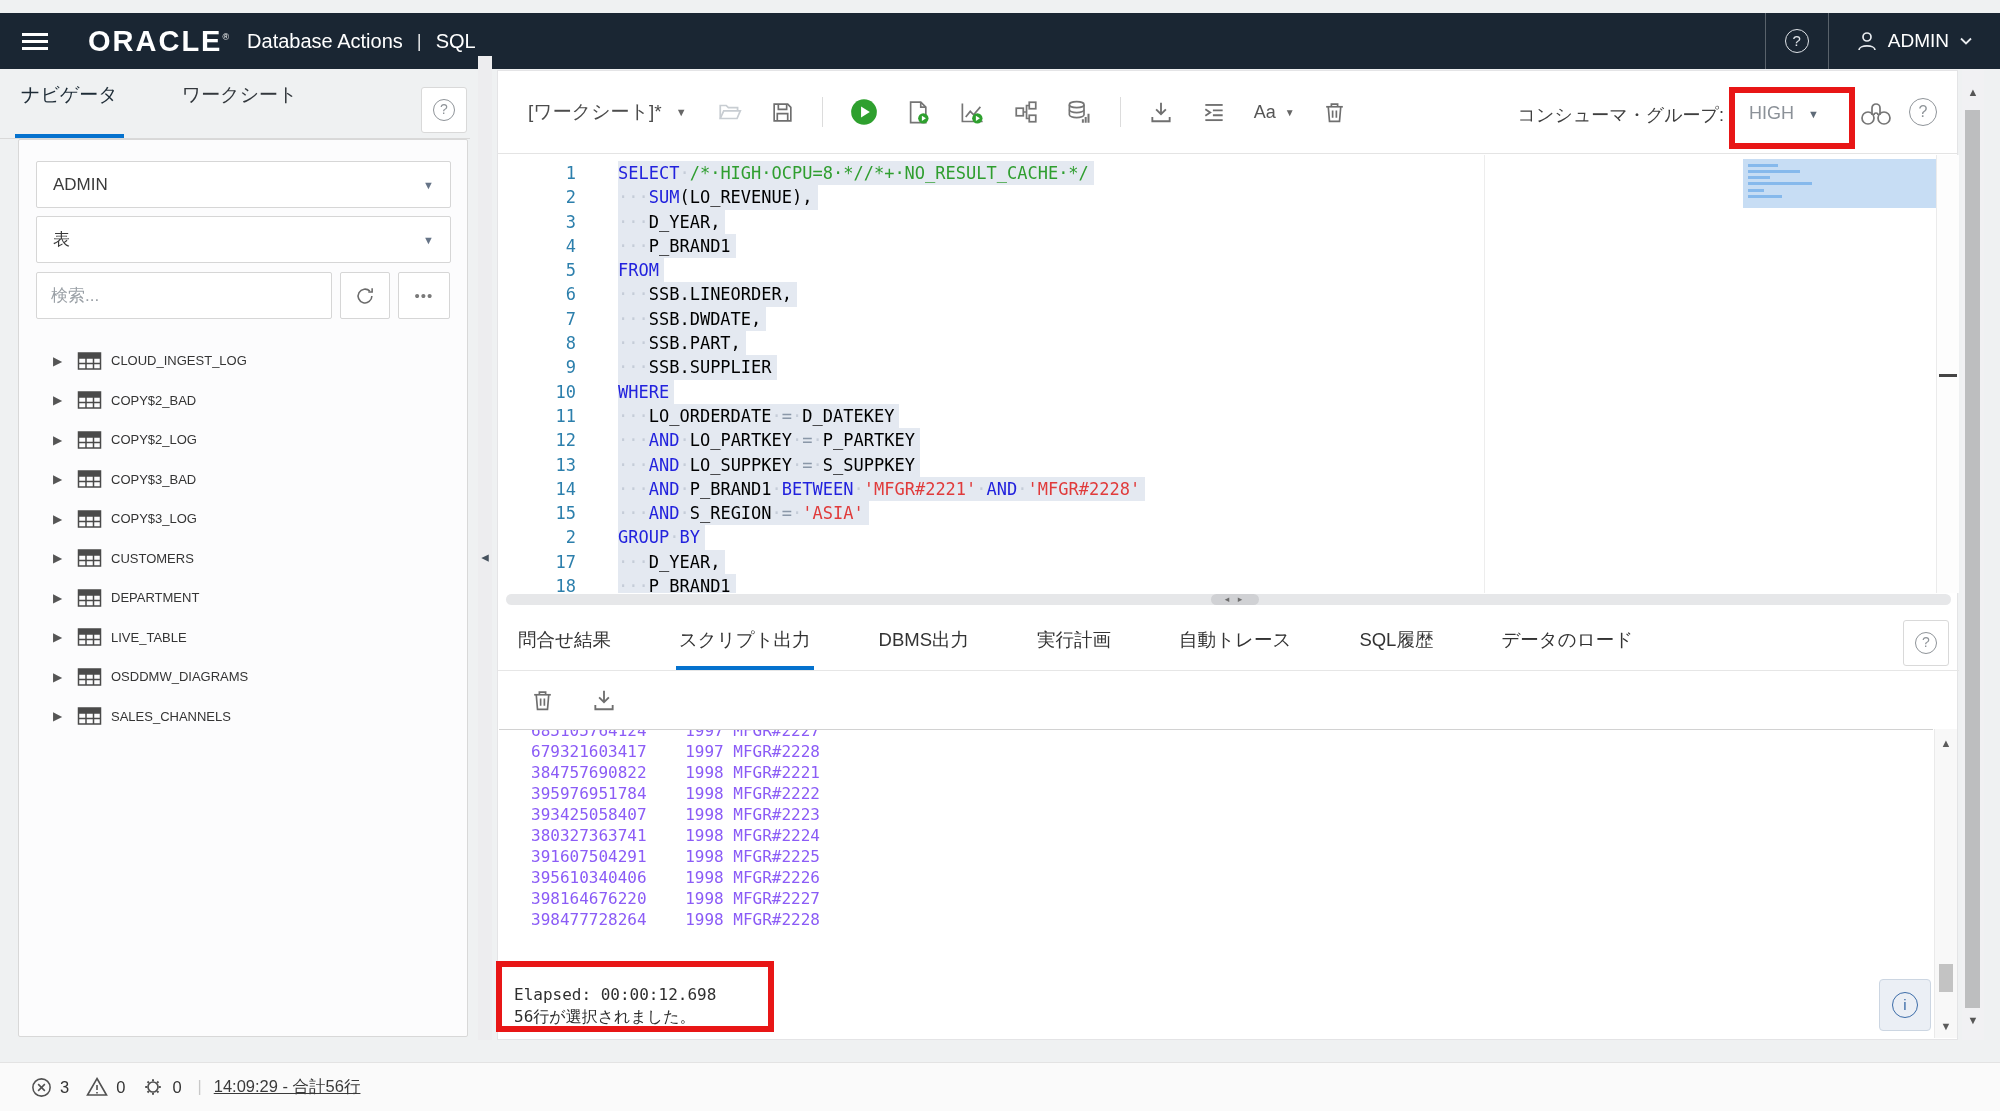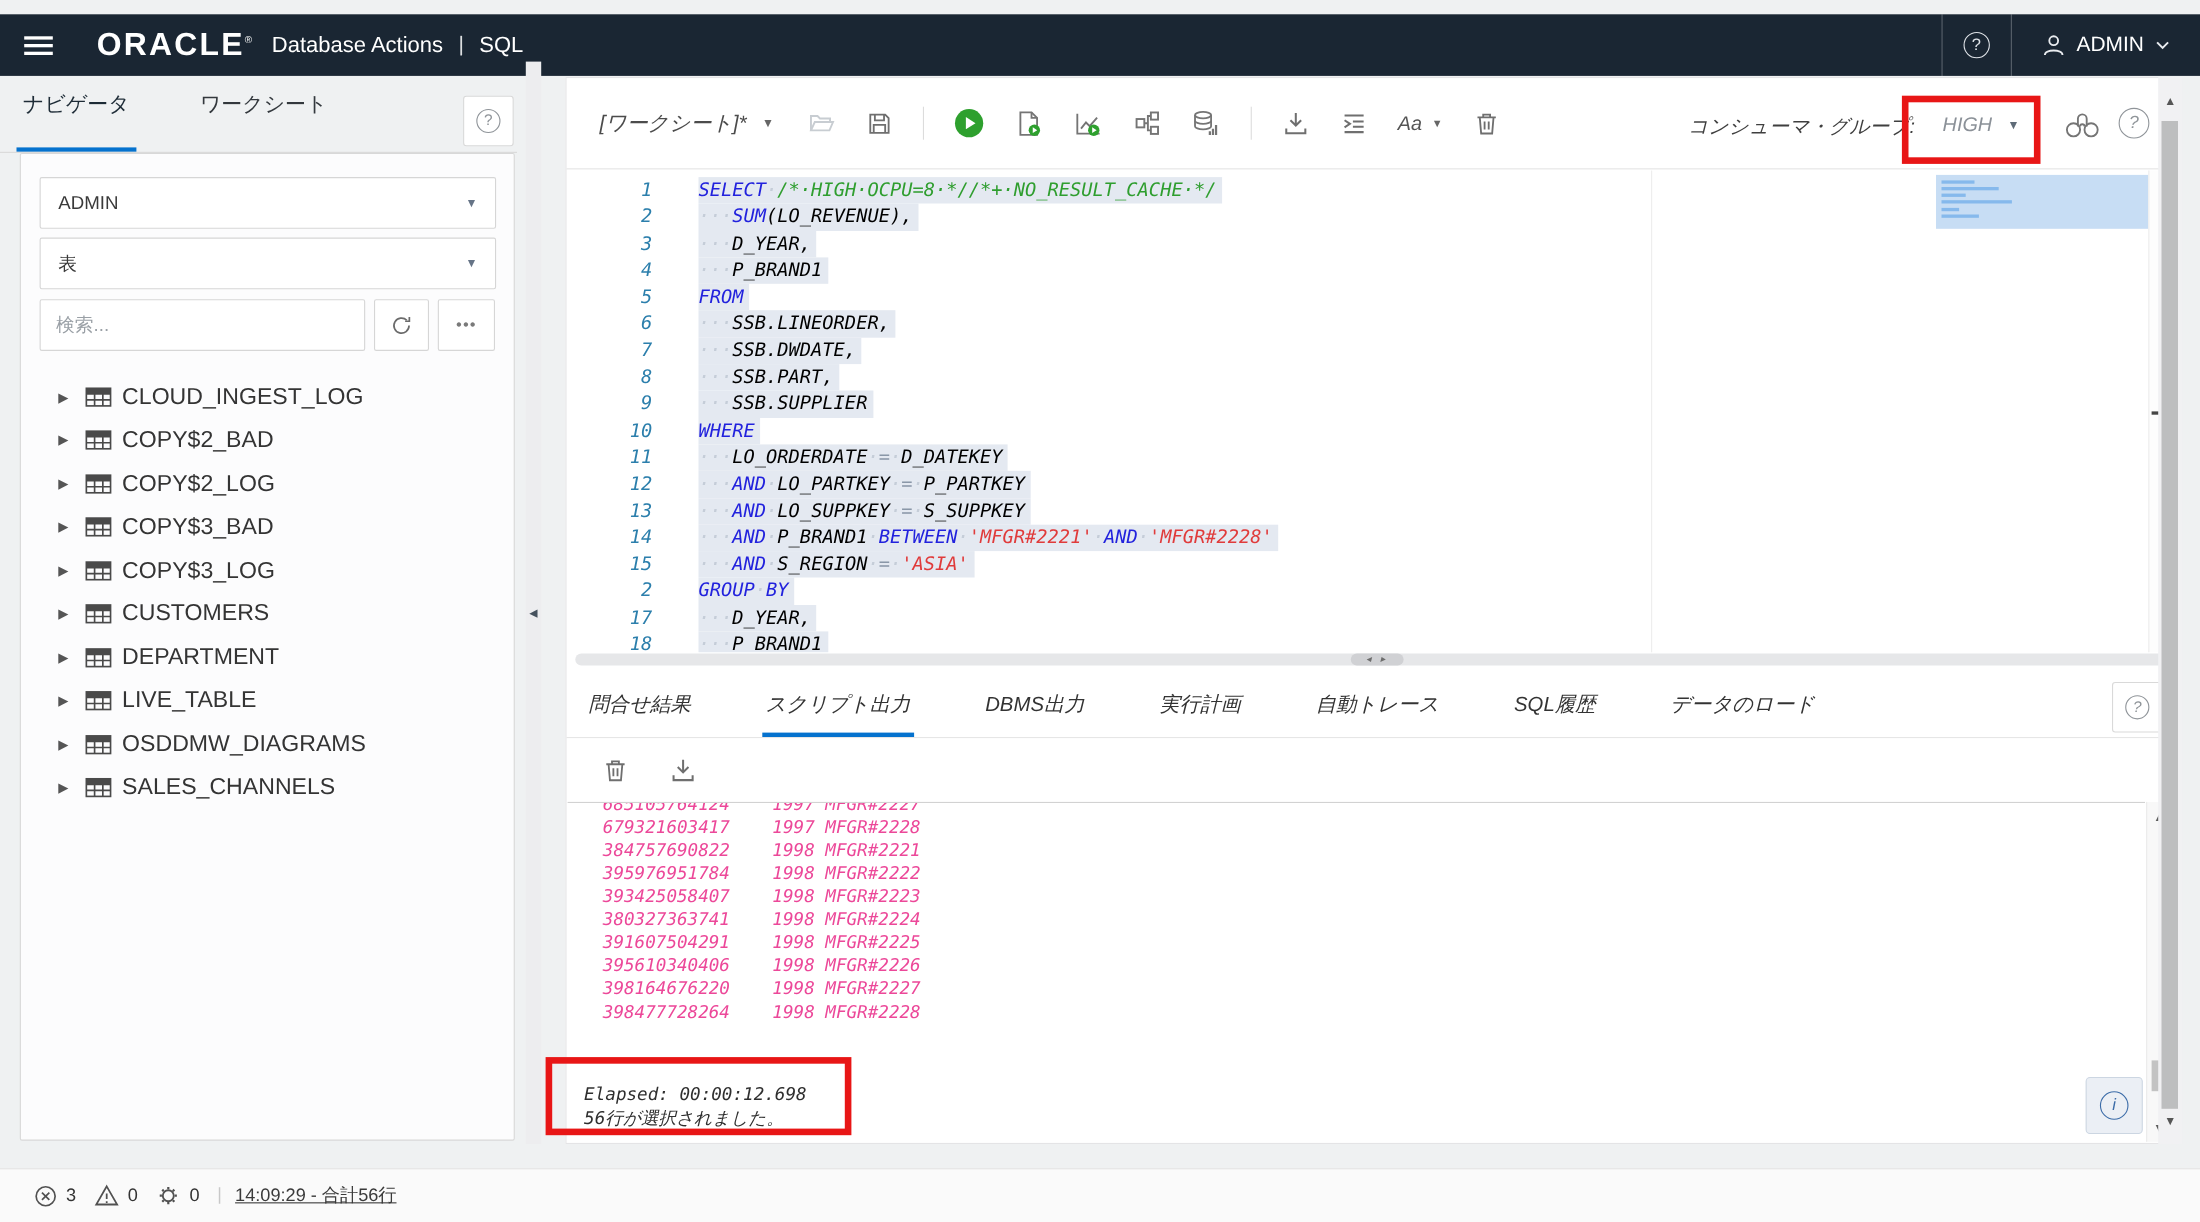--- a/index.html
+++ b/index.html
@@ -44,28 +44,28 @@
              font-family:"Liberation Sans", sans-serif; }
   .search-row-input::placeholder { color:#9aa0a6; }
   .mini-btn { position:absolute; top:132px; height:47px; background:#fff; border:1px solid #d6d6d6;
               border-radius:2px; display:flex; align-items:center; justify-content:center; cursor:pointer; color:#6b6b6b; }
   .btn-refresh { left:321px; width:50px; }
   .btn-more { left:379px; width:52px; font-size:15px; letter-spacing:1px; color:#7a7a7a; }
   .tree { position:absolute; left:0; top:201px; width:446px; }
   .tree-item { display:flex; align-items:center; height:39.5px; padding-left:34px; cursor:pointer; }
   .tree-caret { width:22px; font-size:12px; color:#555; }
   .tree-item svg { margin:0 9px 0 2px; flex:0 0 auto; }
-  .tree-label { font-size:21px; color:#343434; }
+  .tree-label { font-size:13px; color:#343434; }
 
   .v-split { position:absolute; left:478px; top:56px; width:14px; height:984px; background:#ededef; }
   .v-split .collapse { position:absolute; left:0; top:492px; width:14px; text-align:center;
                        font-size:15px; color:#46525e; cursor:pointer; }
 
   
-  .main { position:absolute; left:514px; top:70px; width:1461px; height:970px; background:#fff; border:1px solid #e4e4e6;font-style:italic; }
+  .main { position:absolute; left:497px; top:70px; width:1461px; height:970px; background:#fff; border:1px solid #e4e4e6; }
   .toolbar { position:absolute; left:0; top:0; right:0; height:83px; border-bottom:1px solid #e4e4e4;
              display:flex; align-items:center; padding-left:30px; }
   .ws-name { font-size:19px; color:#4c4c4c; cursor:pointer; }
   .ws-caret { font-size:11px; color:#666; margin:0 30px 0 14px; }
   .tbi { margin-right:27px; cursor:pointer; display:flex; align-items:center; }
   .tbi svg { display:block; }
   .tb-vdiv { width:1px; height:30px; background:#dcdcdc; margin-right:27px; }
   .aa-label { font-size:18px; color:#555; }
   .aa-caret { font-size:10px; color:#666; margin-left:9px; }
   .cg-label { position:absolute; top:32px; right:233px; font-size:18px; color:#3f3f3f; }
@@ -100,21 +100,21 @@
   .btabs-help { position:absolute; right:8px; top:549px; width:46px; height:46px; background:#fff;
                 border:1px solid #d9d9d9; border-radius:3px; display:flex; align-items:center; justify-content:center; }
 
   .out-toolbar { position:absolute; left:0; top:600px; height:58px; display:flex; align-items:center;
                  padding-left:32px; gap:36px; }
   .out-toolbar .tbi { margin-right:0; }
 
   .out-box { position:absolute; left:1px; top:658px; right:24px; bottom:1px; background:#fff;
              border-top:1px solid #d2d2d2; overflow:hidden;
              font-family:"DejaVu Sans Mono","Liberation Mono",monospace; }
-  .out-rows { margin:-10px 16px 0 32px; font-size:16px; line-height:21px; color:#ec4899; white-space:pre; }
+  .out-rows { margin:-10px 16px 0 32px; font-size:16px; line-height:21px; color:#8b5cf6; white-space:pre; }
   .elapsed { margin:54px 0 0 15px; font-size:16px; line-height:21.5px; color:#2f2f2f; white-space:pre; }
   .info-btn { position:absolute; left:1381px; top:908px; width:52px; height:52px; background:#ebeff5;
               border:1px solid #ccd6e2; border-radius:4px; display:flex; align-items:center; justify-content:center; cursor:pointer; }
   .circ-i { width:26px; height:26px; border:1.8px solid #3c6ca8; border-radius:50%; color:#3c6ca8;
             text-align:center; line-height:23px; font-size:15px; }
 
   .out-scroll { position:absolute; right:0; top:658px; width:23px; bottom:1px; background:#f8f8f8; border-left:1px solid #eaeaea; }
   .out-scroll .up { position:absolute; top:8px; width:100%; text-align:center; font-size:11px; color:#5c5c5c; }
   .out-scroll .thumb { position:absolute; bottom:46px; left:4px; width:14px; height:28px; background:#c3c3c3; }
   .out-scroll .down { position:absolute; bottom:6px; width:100%; text-align:center; font-size:11px; color:#5c5c5c; }

